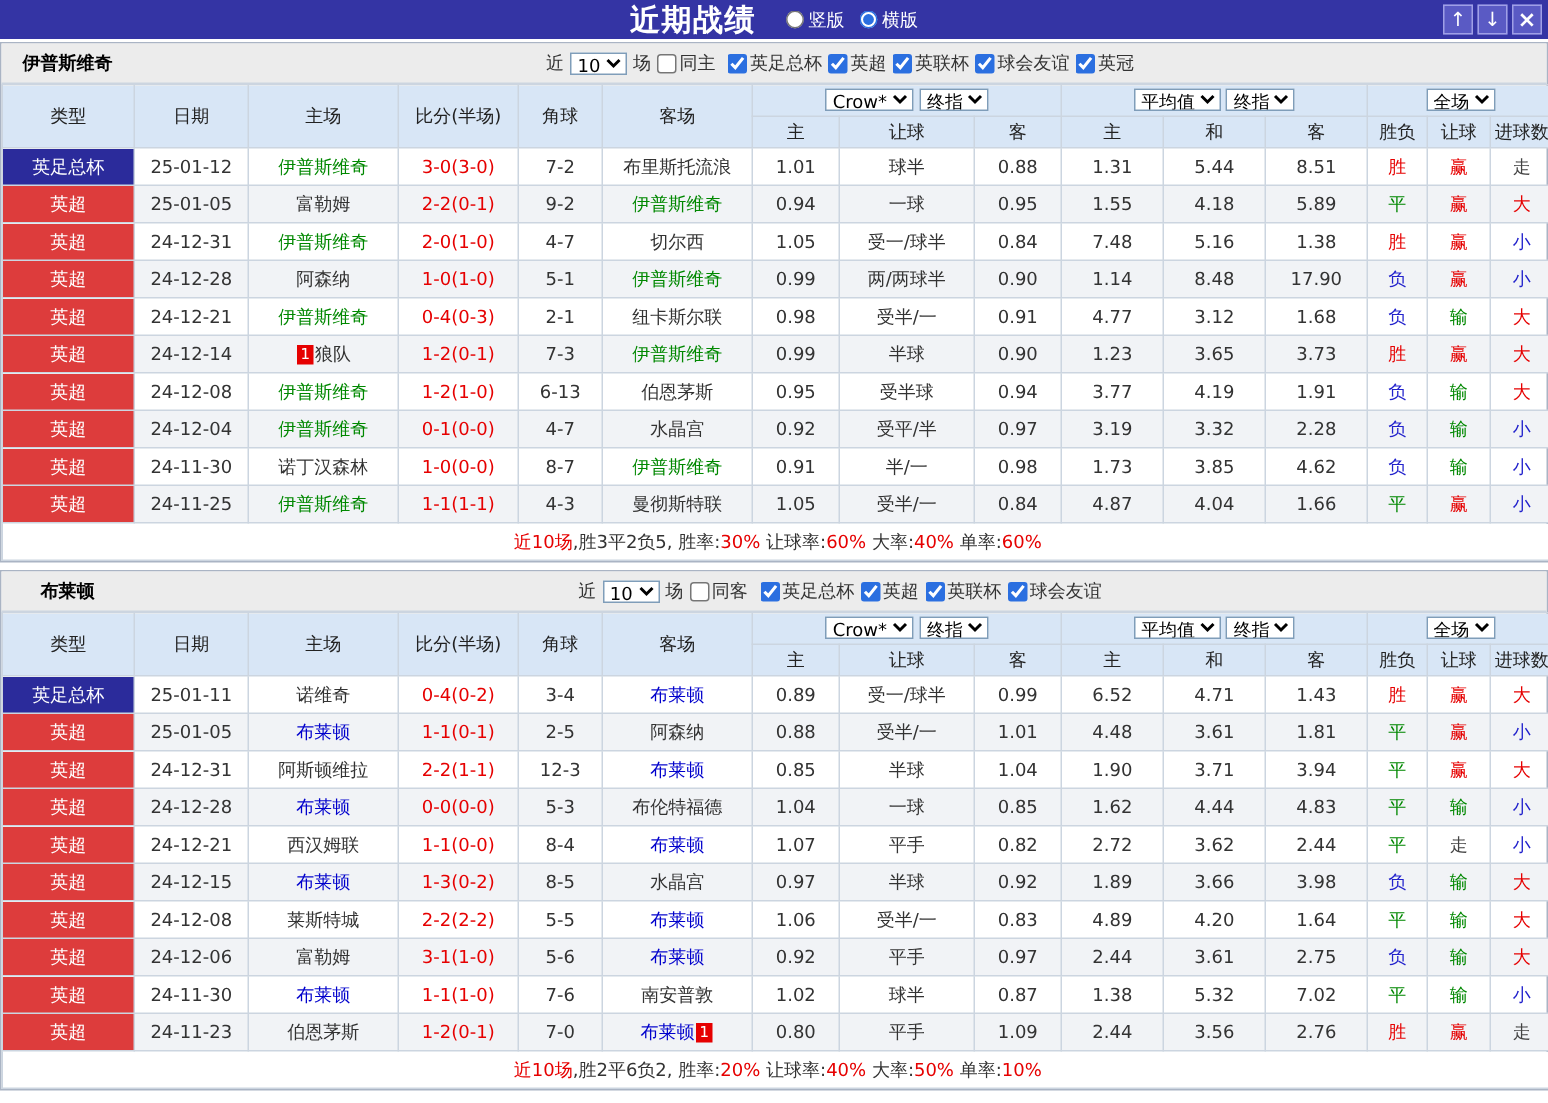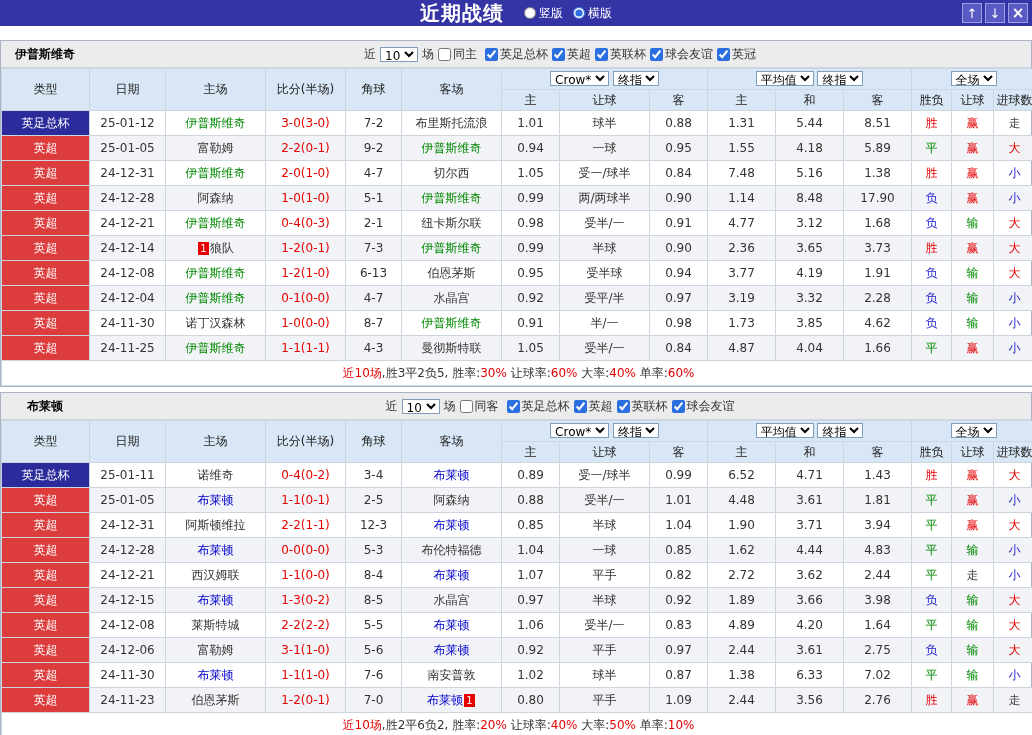--- a/index.html
+++ b/index.html
@@ -25,21 +25,21 @@
   .radio-label input { accent-color:#2b6fe0; width:12px; height:12px; }
   .titlebar-buttons { position:absolute; right:4px; top:3px; display:flex; }
   .tbtn {
     width:20px; height:20px; margin-left:3px; cursor:pointer;
     background:#5a5ac4; border:1px solid #9f9fe6; color:#fff;
     display:inline-flex; align-items:center; justify-content:center;
     font-size:13px; line-height:1;
   }
   .tbtn.close { font-size:15px; font-weight:bold; }
   
-  .section { width:1032px; border:1px solid #aab4c4; margin-top:14px; background:#fff; }
+  .section { width:1032px; border:1px solid #aab4c4; margin-top:2px; background:#fff; }
   .section + .section { margin-top:5px; }
   .section-bar {
     height:27px; background:#ececec; border-bottom:1px solid #ccd5e0;
     display:flex; align-items:center;
   }
   .team-cell { width:88px; min-width:88px; text-align:center; font-weight:bold; color:#000; }
   .filters { flex:1; display:flex; justify-content:center; align-items:center; gap:4px; }
   .filters select, .hdr-sel select {
     font-family:"DejaVu Sans",sans-serif; font-size:12px; height:15px;
     border:1px solid #7f9db9; background:#fff; cursor:pointer;
@@ -264,21 +264,21 @@
         <tr>
           <td class="league-cell" style="background: rgb(221, 60, 60);">英超</td>
           <td>24-12-14</td>
           <td><span class="badge">1</span><span class="team">狼队</span></td>
           <td class="score">1-2(0-1)</td>
           <td>7-3</td>
           <td><span class="team" style="color: rgb(0, 136, 0);">伊普斯维奇</span></td>
           <td>0.99</td>
           <td>半球</td>
           <td>0.90</td>
-          <td>2.36</td>
+          <td>1.23</td>
           <td>3.65</td>
           <td>3.73</td>
           <td style="color: rgb(230, 0, 0);">胜</td>
           <td style="color: rgb(230, 0, 0);">赢</td>
           <td style="color: rgb(230, 0, 0);">大</td>
         </tr>
         <tr>
           <td class="league-cell" style="background: rgb(221, 60, 60);">英超</td>
           <td>24-12-08</td>
           <td><span class="team" style="color: rgb(0, 136, 0);">伊普斯维奇</span></td>
@@ -577,21 +577,21 @@
           <td class="league-cell" style="background: rgb(221, 60, 60);">英超</td>
           <td>24-11-30</td>
           <td><span class="team" style="color: rgb(0, 0, 204);">布莱顿</span></td>
           <td class="score">1-1(1-0)</td>
           <td>7-6</td>
           <td><span class="team">南安普敦</span></td>
           <td>1.02</td>
           <td>球半</td>
           <td>0.87</td>
           <td>1.38</td>
-          <td>6.33</td>
+          <td>5.32</td>
           <td>7.02</td>
           <td style="color: rgb(0, 136, 0);">平</td>
           <td style="color: rgb(0, 136, 0);">输</td>
           <td style="color: rgb(34, 34, 204);">小</td>
         </tr>
         <tr>
           <td class="league-cell" style="background: rgb(221, 60, 60);">英超</td>
           <td>24-11-23</td>
           <td><span class="team">伯恩茅斯</span></td>
           <td class="score">1-2(0-1)</td>

